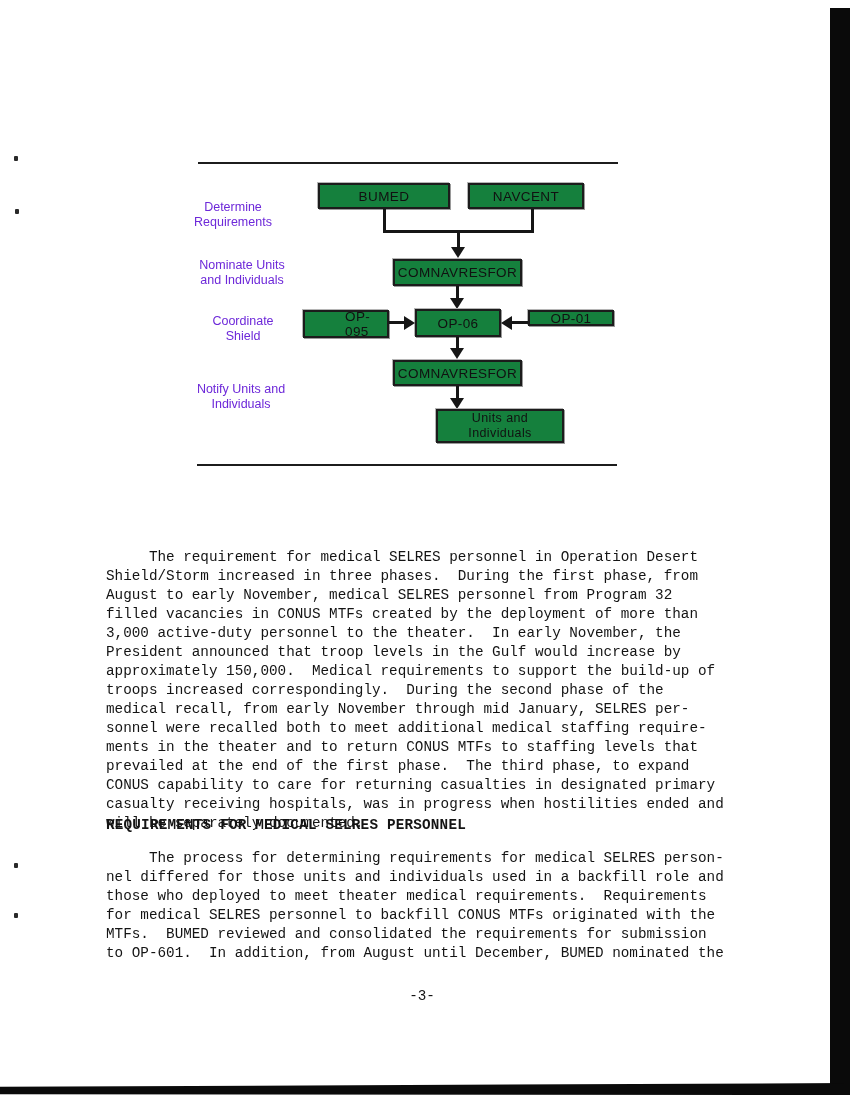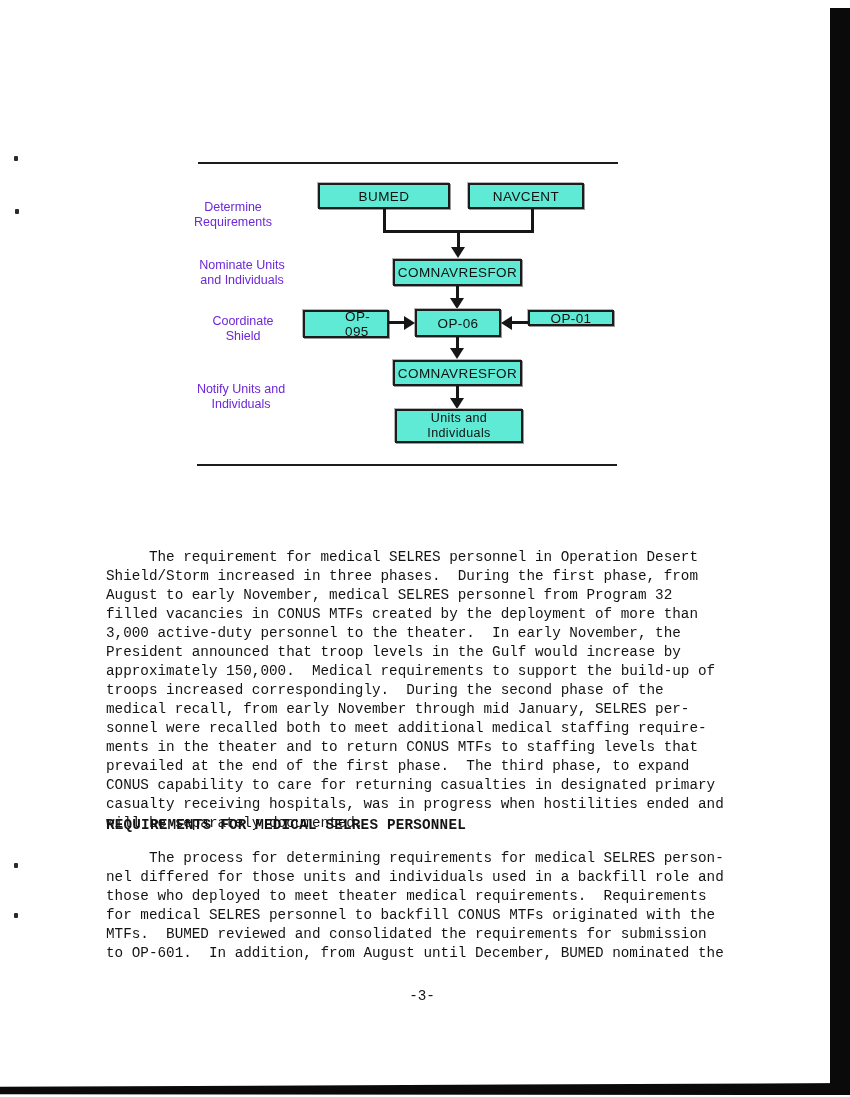--- a/index.html
+++ b/index.html
@@ -18,26 +18,26 @@
   .caption { position:absolute; left:197px; top:472px; font-size:12.5px; letter-spacing:0.2px; }
   .cap-b { font-weight:bold; }
   .cap-t { margin-left:7px; }
 
   
   .stage-label {
     position:absolute; width:140px; text-align:center; font-size:12.5px;
     line-height:15px; white-space:pre-line; color:#6d28d9;
   }
   .fbox {
-    position:absolute; box-sizing:border-box; border:2px solid #1c1c1c; background:#5eead4;
+    position:absolute; box-sizing:border-box; border:2px solid #1c1c1c; background:#15803d;
     display:flex; align-items:center; justify-content:center;
     font-size:13.5px; letter-spacing:0.4px; color:#111;
     box-shadow:-1px -1px 0 #b5b5b5, 1px 1px 0 #9a9a9a;
   }
-  .fbox.multiline { font-size:12.5px; line-height:15px; text-align:center; white-space:pre-line; }
+  .fbox.multiline { font-size:12.5px; line-height:15px; text-align:center; white-space:pre-line;margin-left:41px; }
   .cline { position:absolute; background:#161616; }
   .arr { position:absolute; width:0; height:0; }
   .arr.down  { border-left:7px solid transparent; border-right:7px solid transparent; border-top:11px solid #161616; }
   .arr.right { border-top:7px solid transparent; border-bottom:7px solid transparent; border-left:11px solid #161616; }
   .arr.left  { border-top:7px solid transparent; border-bottom:7px solid transparent; border-right:11px solid #161616; }
 
   
   .mono-block {
     position:absolute; left:106px; font-family:"Liberation Mono", monospace;
     font-size:14.3px; line-height:19px; white-space:pre; color:#141414;

